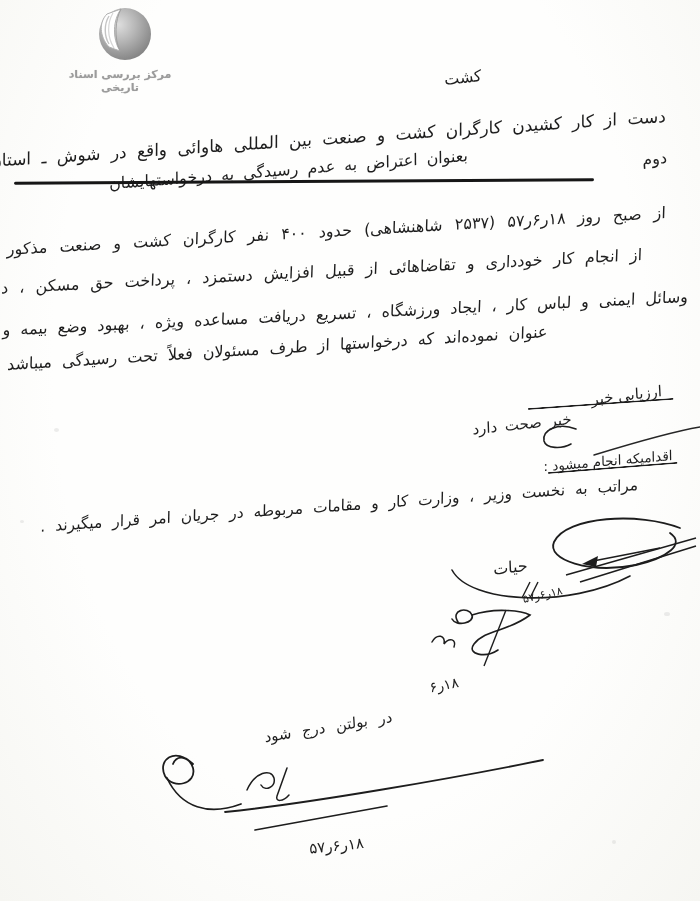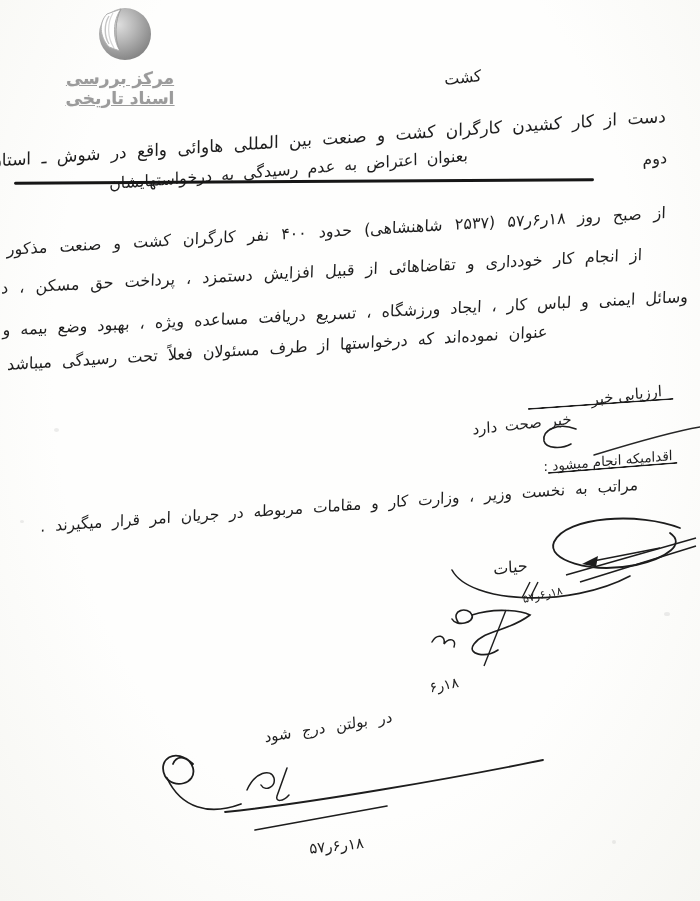--- a/index.html
+++ b/index.html
@@ -23,25 +23,24 @@
     white-space:nowrap;
     color:#1e1e1e;
     transform-origin:100% 50%;
     letter-spacing:0.2px;
     text-rendering:optimizeLegibility;
   }
   
   .logo{position:absolute;left:50px;top:6px;width:140px;text-align:center;}
   .logo-caption{
     margin-top:2px;
-    font-size:17px;font-weight:bold;
+    font-size:11px;font-weight:bold;
     color:#9b9b9b;direction:rtl;
     letter-spacing:0.5px;
     text-shadow:0 0 1px #cfcfcf;
-    text-decoration:underline;
   }
   .divider{
     position:absolute;left:14px;top:180px;width:580px;height:3px;
     background:#161616;transform:rotate(-0.35deg);
     border-radius:2px;
   }
   .uline{
     position:absolute;height:0;border-top:2px solid #1d1d1d;
     transform-origin:left center;border-radius:2px;
   }

